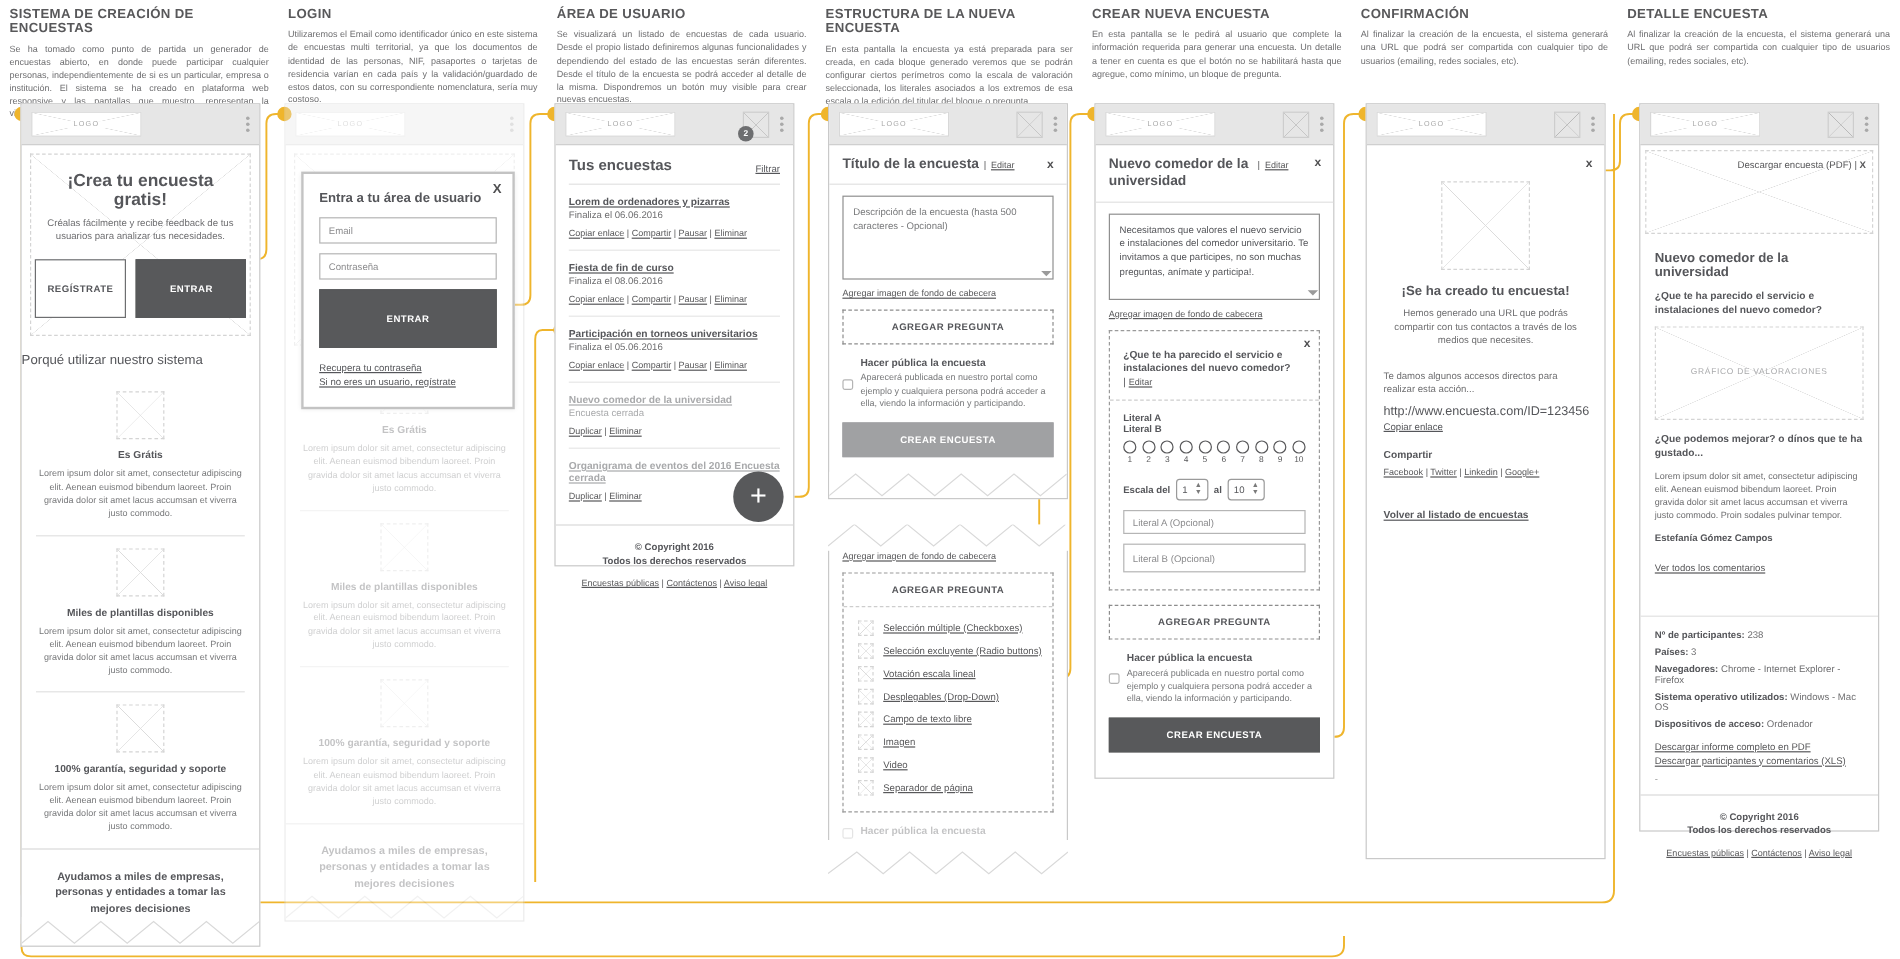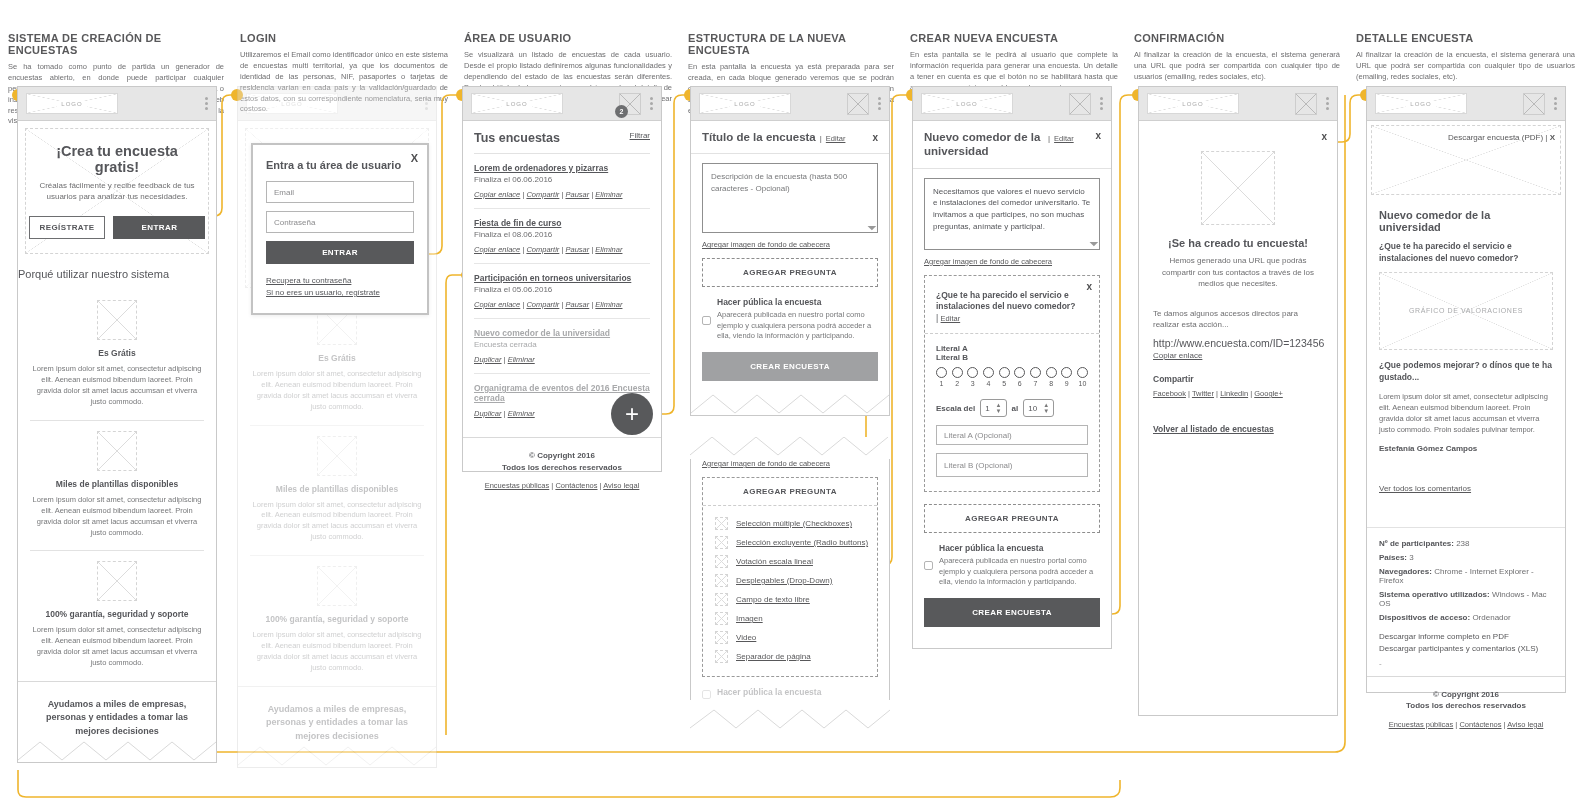--- a/index.html
+++ b/index.html
@@ -6,21 +6,21 @@
   html, body { margin:0; padding:0; }
   body {
     width:1583px; height:799px;
     background:#ffffff;
     font-family:"Liberation Sans", sans-serif;
     color:#58585a;
     position:relative;
     overflow:hidden;
   }
   
-  .sections { display:flex; width:1583px;margin-top:26px; }
+  .sections { display:flex; width:1583px; }
   .sec { padding:6px 8px 0 8px; }
   .sec h2 {
     font-size:11px; font-weight:bold; letter-spacing:.3px;
     color:#58585a; margin:0 0 6px 0; text-transform:uppercase;
   }
   .sec p {
     font-size:7.5px; line-height:1.45; margin:0; color:#6e6e70;
     text-align:justify;
   }
   
@@ -75,21 +75,21 @@
     background:linear-gradient(to bottom right, transparent calc(50% - 0.4px), #dcdcdc 50%, transparent calc(50% + 0.4px));
   }
   .ph::after{ background:linear-gradient(to top right, transparent calc(50% - 0.4px), #dcdcdc 50%, transparent calc(50% + 0.4px)); }
   .ph > * { position:relative; z-index:2; }
 
   .hero { padding:14px 10px; text-align:center; }
   .hero h3 { margin:0 0 5px 0; font-size:14.5px; font-weight:bold; color:#55565a; }
   .hero p  { margin:0 0 14px 0; font-size:8px; line-height:1.4; color:#6e6e70; }
   .btnrow { display:flex; gap:8px; justify-content:center; }
   .btn {
-    font-size:8px; font-weight:bold; letter-spacing:.4px; padding:6px 10px;
+    font-size:8px; font-weight:bold; letter-spacing:.4px; padding:19px 10px;
     text-align:center; cursor:pointer;
   }
   .btn-out { border:1.5px solid #6d6e70; color:#55565a; background:#fff; }
   .btn-dark { background:#58595b; color:#fff; border:1px solid #58595b; }
   .btn-grey { background:#a0a1a3; color:#fff; border:1px solid #a0a1a3; }
   .btn-dash { border:1px dashed #8d8d8d; color:#55565a; background:#fff; }
 
   .sect-title { text-align:left; font-size:11px; font-weight:normal; color:#55565a; margin:14px 0 10px; }
   .feature { text-align:center; padding:6px 12px 12px; }
   .feature .ph { width:40px; height:40px; margin:4px auto 8px; }
@@ -107,27 +107,27 @@
   .modal h3 { margin:0 0 10px 0; font-size:11px; font-weight:bold; color:#55565a; }
   .field {
     border:1px solid #b5b5b5; height:22px; display:flex; align-items:center;
     padding:0 7px; font-size:8px; color:#8b8b8d; margin-bottom:8px; background:#fff;
   }
   .modal-x { position:absolute; right:9px; top:7px; font-size:11px; font-weight:bold; color:#4f4f51; cursor:pointer; }
   .lnk { font-size:8px; color:#55565a; text-decoration:underline; display:block; margin-top:3px; cursor:pointer; }
 
   
   .panel-pad { padding:10px 11px; }
-  .listhead { display:flex; align-items:flex-start; justify-content:space-between; border-bottom:1px solid #e2e2e2; padding-bottom:8px; }
+  .listhead { display:flex; align-items:flex-end; justify-content:space-between; border-bottom:1px solid #e2e2e2; padding-bottom:8px; }
   .listhead h3 { margin:0; font-size:12.5px; font-weight:bold; color:#55565a; }
   .listhead a { font-size:8px; text-decoration:underline; color:#55565a; cursor:pointer; }
   .surv { padding:9px 0; border-bottom:1px solid #e6e6e6; }
   .surv .t { font-size:8.5px; font-weight:bold; text-decoration:underline; color:#55565a; display:block; cursor:pointer; }
   .surv .d { font-size:8px; color:#6e6e70; margin:2px 0 6px; }
-  .surv .acts { font-size:7.5px; color:#58585a;font-style:italic; }
+  .surv .acts { font-size:7.5px; color:#58585a; }
   .surv .acts a { text-decoration:underline; color:#58585a; cursor:pointer; }
   .surv.closed .t, .surv.closed .d { color:#a8a9ab; }
   .foot { text-align:center; padding:12px 6px 14px; }
   .foot .c { font-size:8px; font-weight:bold; color:#55565a; line-height:1.45; }
   .foot .l { font-size:7.5px; margin-top:8px; color:#58585a; }
   .foot .l a { text-decoration:underline; color:#58585a; cursor:pointer; }
   .fab {
     position:absolute; width:42px; height:42px; border-radius:50%;
     background:#58595b; color:#fff; font-size:24px; font-weight:300;
     display:flex; align-items:center; justify-content:center; cursor:pointer;
@@ -188,26 +188,26 @@
   
   .det-top { position:relative; }
   .det-top .ph { height:70px; margin:4px; }
   .det-top .dl { position:absolute; right:10px; top:8px; font-size:8px; color:#58585a; z-index:3; }
   .det-top .dl a { text-decoration:none; color:#58585a; cursor:pointer; }
   .det-body { padding:10px 12px 6px; }
   .det-body h3 { margin:0 0 8px; font-size:11px; font-weight:bold; color:#55565a; }
   .det-body h4 { margin:0 0 7px; font-size:8.5px; font-weight:bold; color:#55565a; line-height:1.4; }
   .det-body .chart { height:78px; display:flex; align-items:center; justify-content:center; font-size:7px; letter-spacing:.6px; color:#a9aaac; margin-bottom:10px; }
   .det-body p { margin:0 0 8px; font-size:7.5px; line-height:1.5; color:#6e6e70; }
-  .det-body .who { font-size:8px; font-weight:bold; color:#55565a; margin-bottom:24px; }
+  .det-body .who { font-size:8px; font-weight:bold; color:#55565a; margin-bottom:10px; }
   .det-body .all { font-size:8px; text-decoration:underline; color:#58585a; cursor:pointer; }
   .stats { border-top:1px solid #e2e2e2; margin-top:26px; padding:11px 12px 8px; }
   .stats .s { font-size:8px; color:#6e6e70; margin-bottom:5px; }
   .stats .s b { color:#55565a; }
-  .stats .d2 { font-size:8px; color:#58585a; margin-top:10px; cursor:pointer; }
+  .stats .d2 { font-size:8px; text-decoration:underline; color:#58585a; margin-top:10px; cursor:pointer; }
 </style>
 </head>
 <body>
 
 <div class="sections">
   <div class="sec" style="width:232px">
     <h2>SISTEMA DE CREACIÓN DE ENCUESTAS</h2>
     <p>Se ha tomado como punto de partida un generador de encuestas abierto, en donde puede participar cualquier personas, independientemente de si es un particular, empresa o institución. El sistema se ha creado en plataforma web responsive y las pantallas que muestro, representan la visualización móvil.</p>
   </div>
   <div class="sec" style="width:224px">

